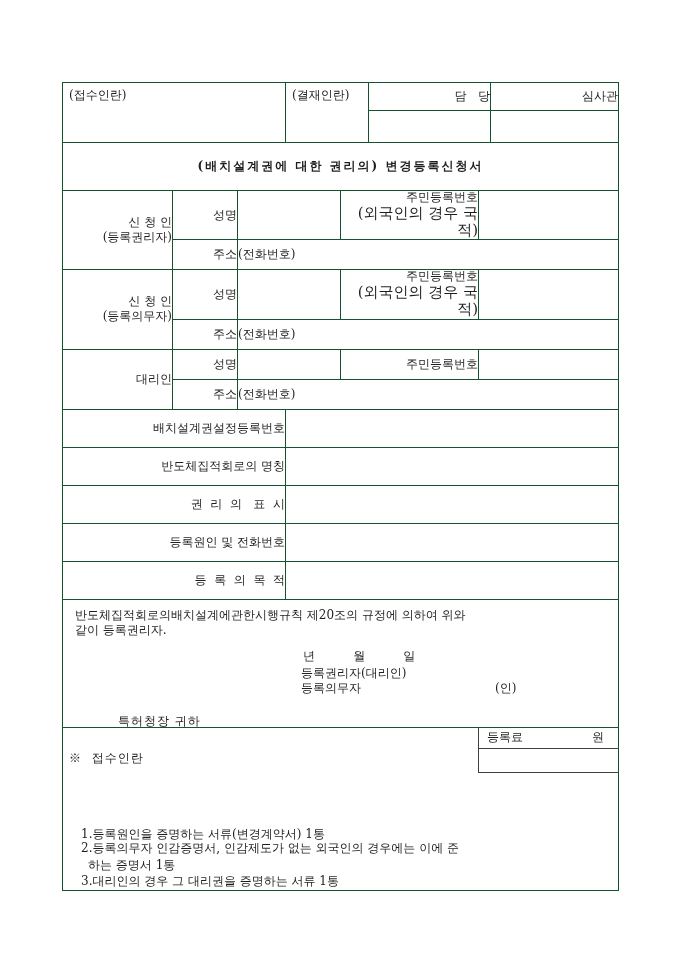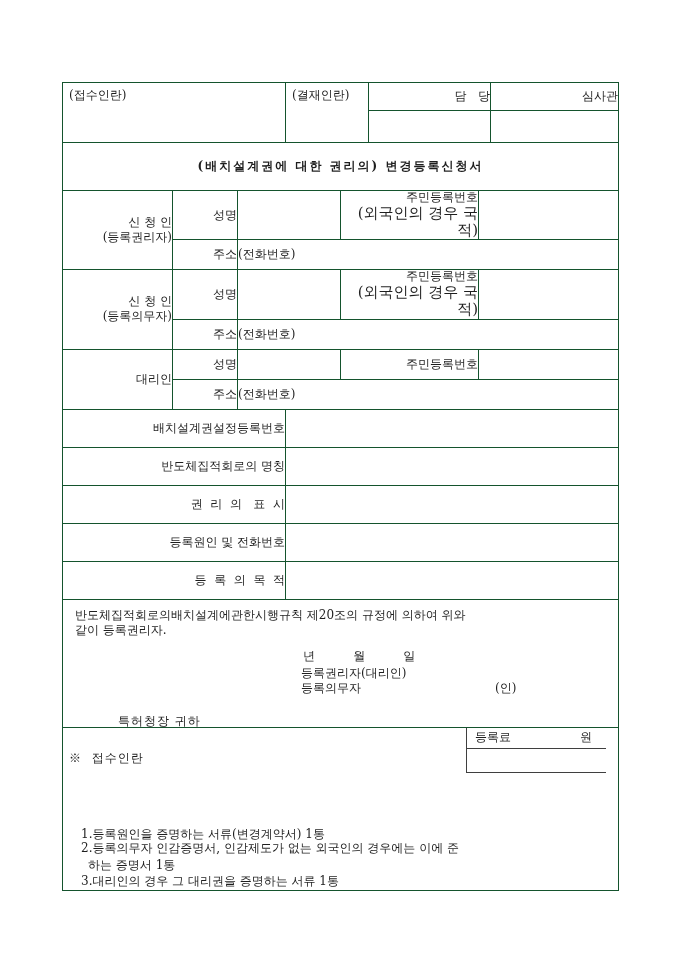--- a/index.html
+++ b/index.html
@@ -31,21 +31,21 @@
   .idcell .sub { font-size:15px; }
   td.phone-cell { text-align:left; padding-right:80px; }
   td.body-cell, td.foot-cell { position:relative; vertical-align:top; padding:0; }
   .abs { position:absolute; }
   .decl { left:12px; top:8px; width:520px; line-height:15px; }
   .date-line { left:240px; top:48px; }
   .sig1 { left:238px; top:65px; }
   .sig2 { left:238px; top:80px; }
   .seal { left:432px; top:80px; }
   .addressee { left:27px; top:113px; letter-spacing:1px;margin-left:28px; }
-  .fee-box { position:absolute; top:0; right:12px; width:140px;font-family:Liberation Serif, serif; }
+  .fee-box { position:absolute; top:0; right:0; width:140px;font-family:Liberation Serif, serif; }
   .fee-row {
     height:21px; border-left:1px solid #3f3f3f; border-bottom:1px solid #3f3f3f;
     display:flex; justify-content:space-between; align-items:center;
     padding:0 14px 0 8px;
   }
   .fee-cell { height:24px; border-left:1px solid #3f3f3f; border-bottom:1px solid #3f3f3f; }
   .attach-label { left:6px; top:22px; letter-spacing:1px; }
   .attach-list { left:18px; top:99px; line-height:14px; }
   .attach-list .indent { padding-left:7px; margin-top:3px; }
   .attach-list .gap { margin-top:2px; }

